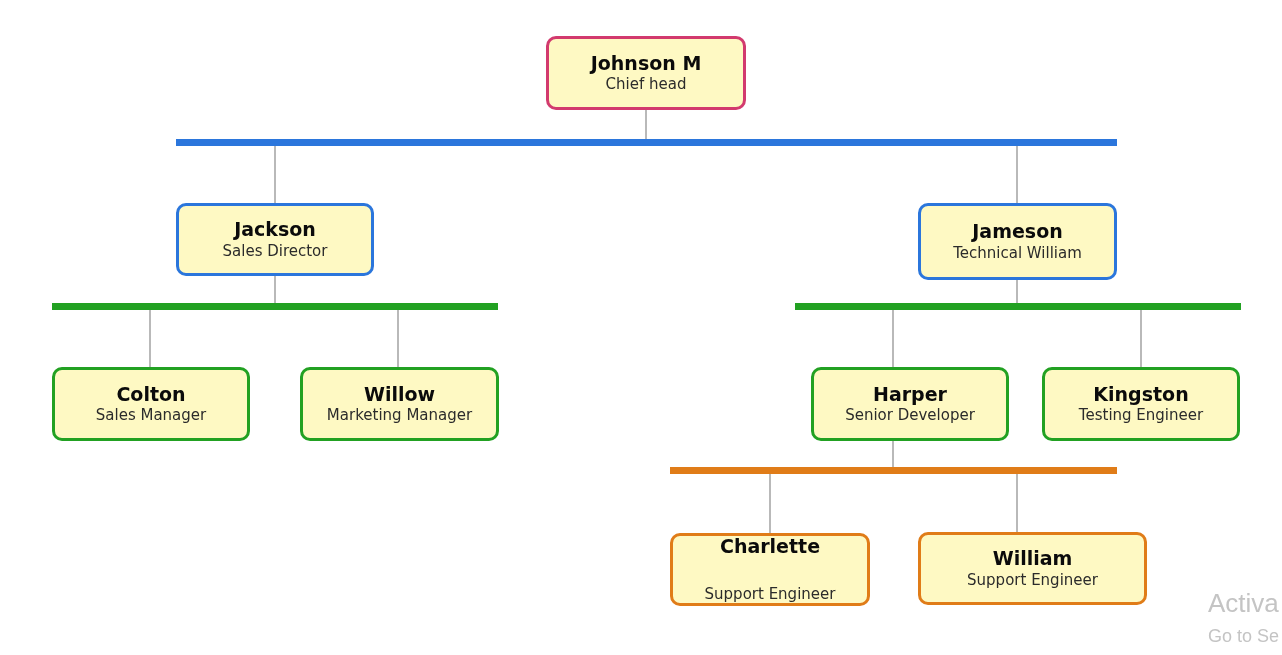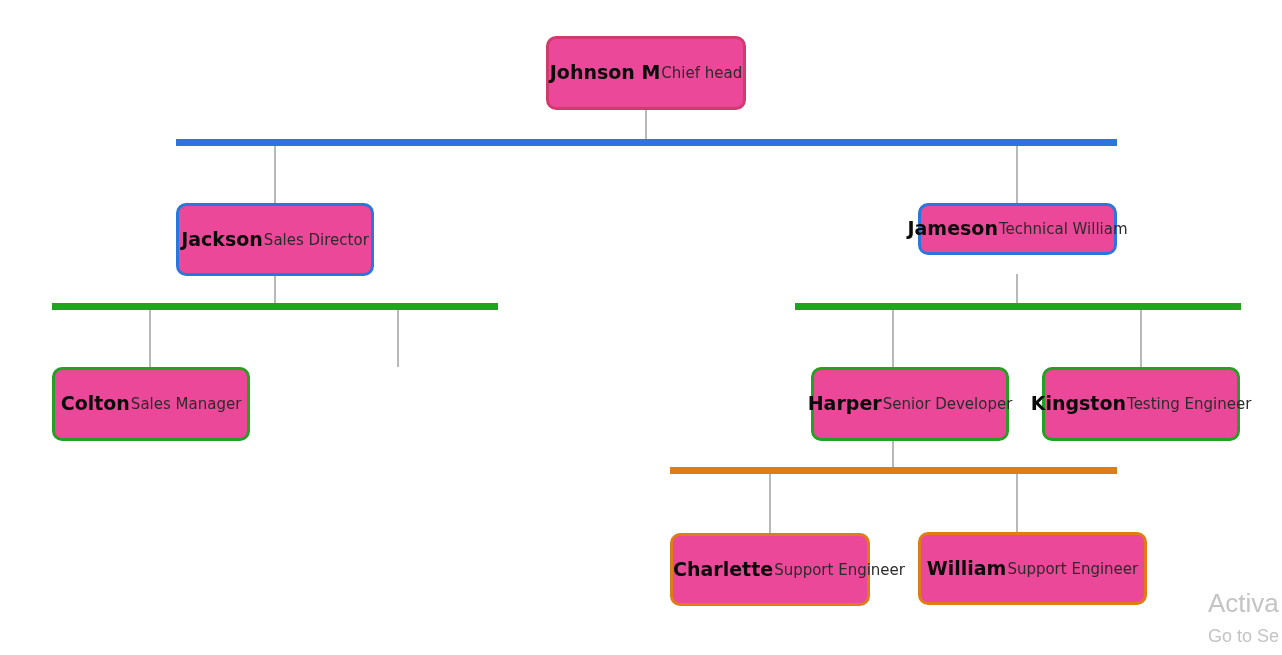--- a/index.html
+++ b/index.html
@@ -20,25 +20,25 @@
     background: #ffffff;
     font-family: "DejaVu Sans", "Liberation Sans", sans-serif;
   }
   .canvas { position: absolute; inset: 0; }
 
   
   .node {
     position: absolute;
     width: 200px;
     height: 74px;
-    background: #ec4899;
+    background: #fef9c3;
     border: 3px solid #999;
     border-radius: 10px;
     display: flex;
-    flex-direction: row;
+    flex-direction: column;
     align-items: center;
     justify-content: center;
     gap: 1px;
     cursor: pointer;
   }
   .node .name {
     font-weight: bold;
     font-size: 19px;
     line-height: 1.15;
     color: #0b0b0b;
@@ -105,30 +105,34 @@
   <div class="node pink" style="left:546px; top:36px;">
     <div class="name">Johnson M</div>
     <div class="role">Chief head</div>
   </div>
 
   <div class="node blue" style="left:176px; top:203px; width:198px; height:73px;">
     <div class="name">Jackson</div>
     <div class="role">Sales Director</div>
   </div>
 
-  <div class="node blue" style="left:918px; top:203px; width:199px; height:52px;">
+  <div class="node blue" style="left:918px; top:203px; width:199px; height:77px;">
     <div class="name">Jameson</div>
     <div class="role">Technical William</div>
   </div>
 
   <div class="node green" style="left:52px; top:367px; width:198px;">
     <div class="name">Colton</div>
     <div class="role">Sales Manager</div>
   </div>
 
+  <div class="node green" style="left:300px; top:367px; width:199px;">
+    <div class="name">Willow</div>
+    <div class="role">Marketing Manager</div>
+  </div>
 
   <div class="node green" style="left:795px; top:367px; width:198px;margin-left:16px;">
     <div class="name">Harper</div>
     <div class="role">Senior Developer</div>
   </div>
 
   <div class="node green" style="left:1042px; top:367px; width:198px;">
     <div class="name">Kingston</div>
     <div class="role">Testing Engineer</div>
   </div>

